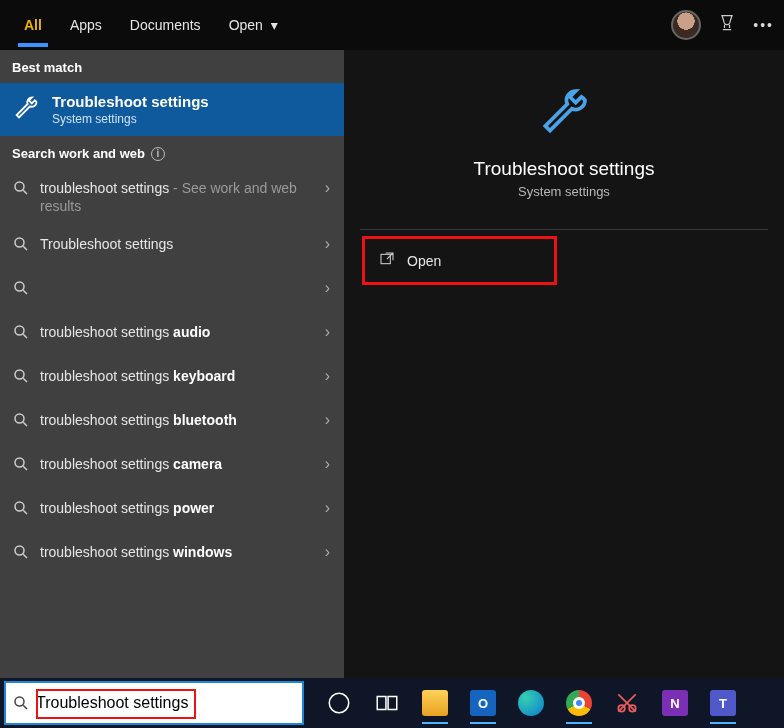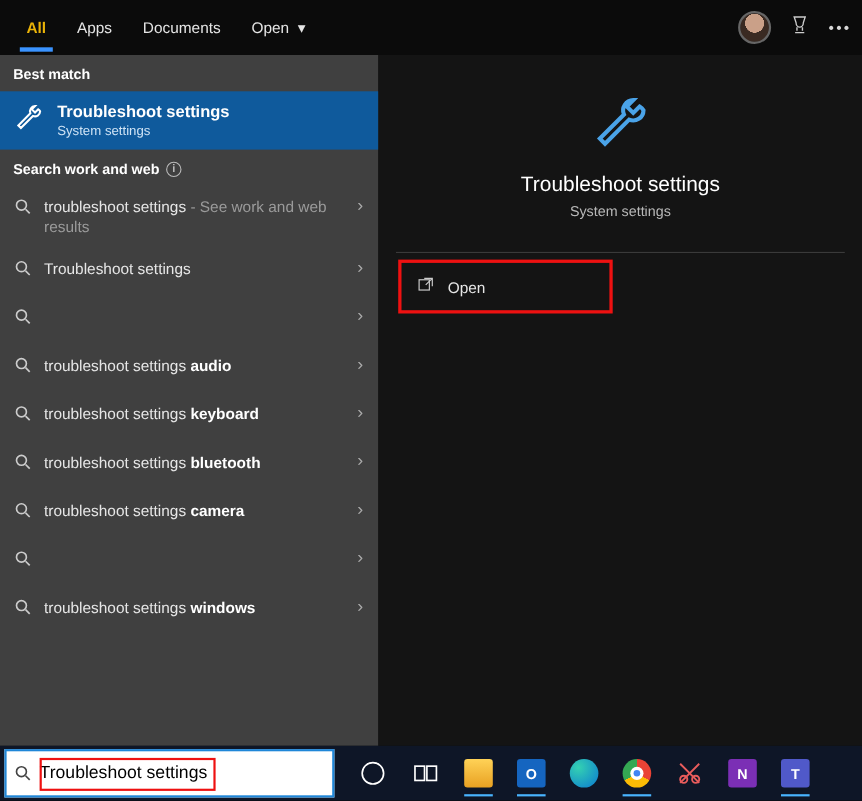--- a/index.html
+++ b/index.html
@@ -157,20 +157,21 @@
               <path d="M20 20l-5-5"></path>
             </svg></span>
           <span class="label"><span>troubleshoot settings </span><strong>camera</strong></span>
           <span class="chev">›</span>
         </div>
         <div class="result">
           <span class="search-icon"><svg viewBox="0 0 24 24" width="18" height="18" fill="none" stroke="#ccc" stroke-width="2">
               <circle cx="10" cy="10" r="6"></circle>
               <path d="M20 20l-5-5"></path>
             </svg></span>
+          <span class="label"><span>troubleshoot settings </span><strong>power</strong></span>
           <span class="chev">›</span>
         </div>
         <div class="result">
           <span class="search-icon"><svg viewBox="0 0 24 24" width="18" height="18" fill="none" stroke="#ccc" stroke-width="2">
               <circle cx="10" cy="10" r="6"></circle>
               <path d="M20 20l-5-5"></path>
             </svg></span>
           <span class="label"><span>troubleshoot settings </span><strong>windows</strong></span>
           <span class="chev">›</span>
         </div>

